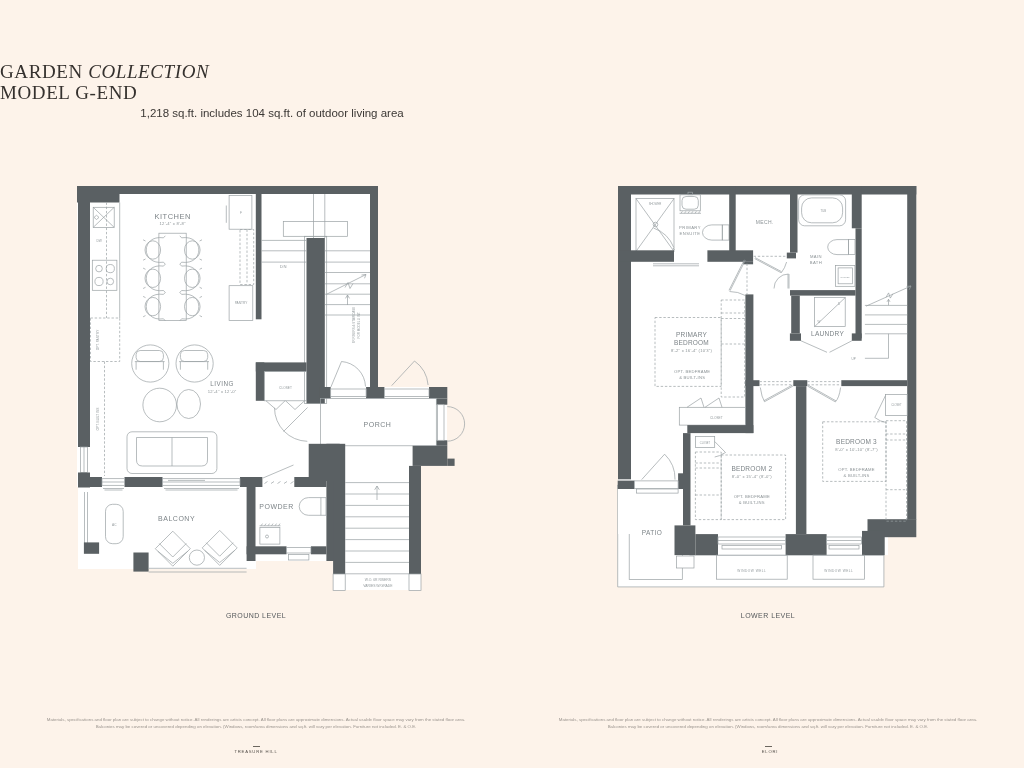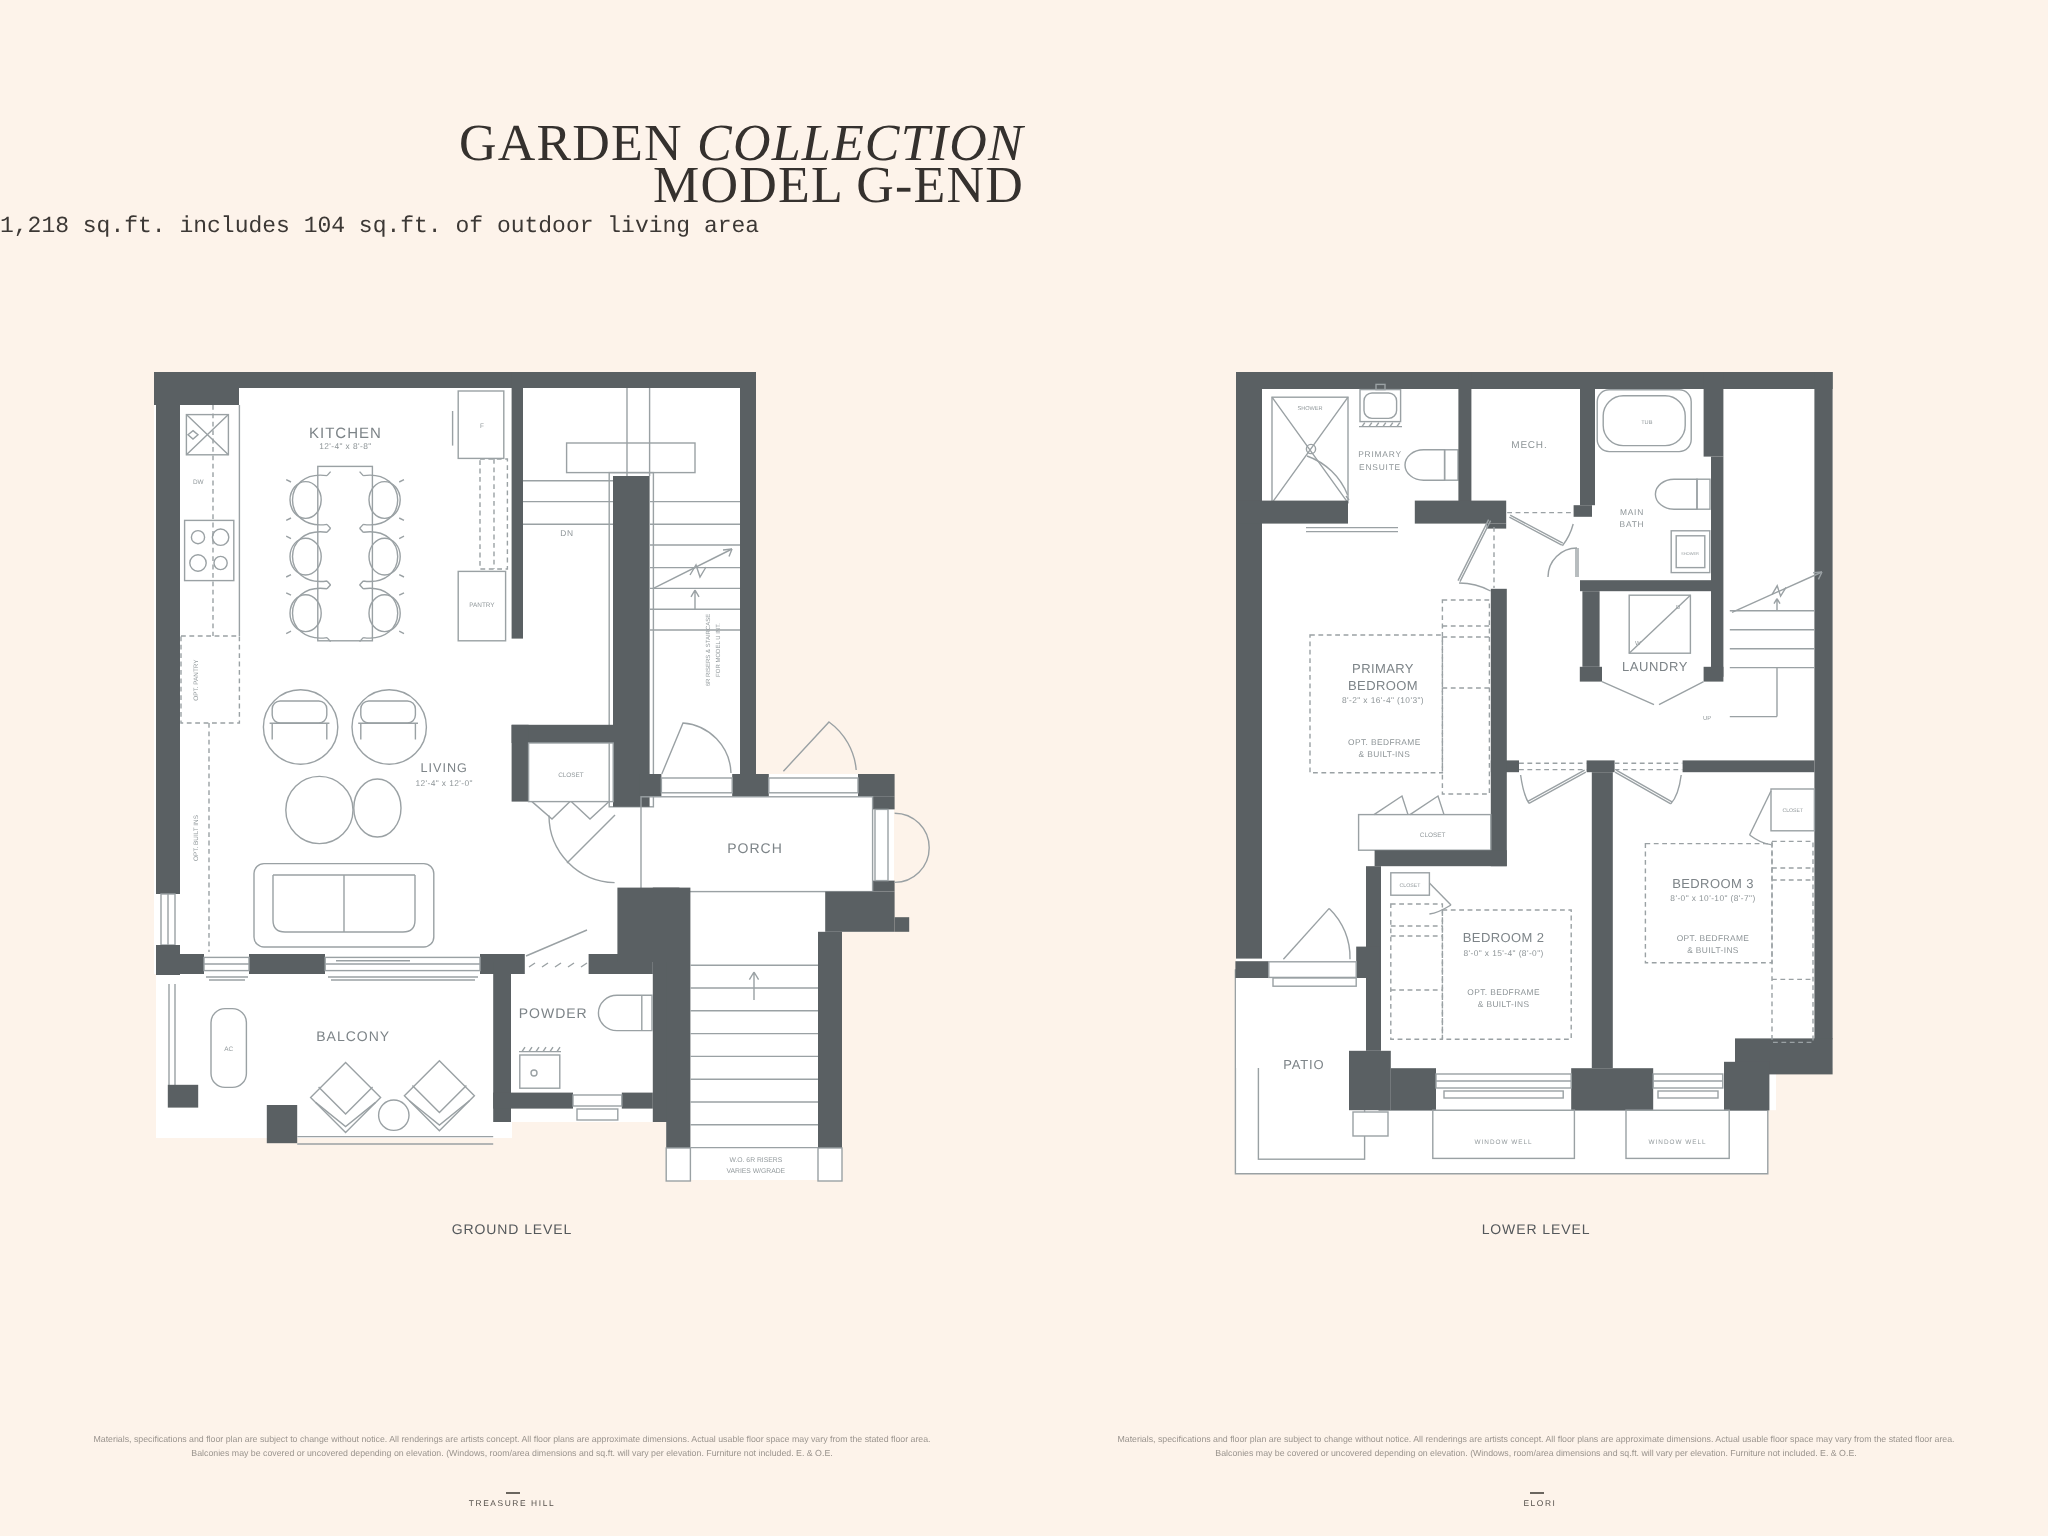--- a/index.html
+++ b/index.html
@@ -1,24 +1,24 @@
 <!DOCTYPE html>
 <html><head>
 <meta charset="utf-8">
 <style>
   html,body{margin:0;padding:0;}
   body{width:1024px;height:768px;background:#fdf3ea;position:relative;overflow:hidden;
        font-family:"Liberation Sans",sans-serif;}
   .abs{position:absolute;}
-  .title{left:0;top:61px;width:512px;text-align:right;
-         font-family:"Liberation Serif",serif;font-size:26px;line-height:21px;
+  .title{left:0;top:61px;width:512px;text-align:left;
+         font-family:"Liberation Serif",serif;font-size:19px;line-height:21px;
          color:#35312e;letter-spacing:0.6px;}
   .title i{font-style:italic;}
-  .subtitle{left:0;top:107px;width:512px;text-align:left;
-            font-size:11.5px;color:#3c3835;font-family:Liberation Mono, monospace;}
+  .subtitle{left:16px;top:107px;width:512px;text-align:center;
+            font-size:11.5px;color:#3c3835;}
   .lvl{width:200px;text-align:center;font-size:7px;letter-spacing:0.45px;color:#54585b;}
   .disc{width:512px;text-align:center;font-size:4.4px;line-height:6.9px;color:#9a948e;}
   .logo{width:200px;text-align:center;font-size:4.2px;letter-spacing:0.8px;color:#55504b;}
   .logobar{width:7px;height:1px;background:#6b665f;}
   svg{position:absolute;left:0;top:0;}
   svg text{font-family:"Liberation Sans",sans-serif;}
   .w{fill:#5a6063;}
   .fl{fill:#ffffff;}
   .tn{fill:none;stroke:#9aa1a4;stroke-width:0.7;}
   .tnf{fill:#ffffff;stroke:#9aa1a4;stroke-width:0.7;}

